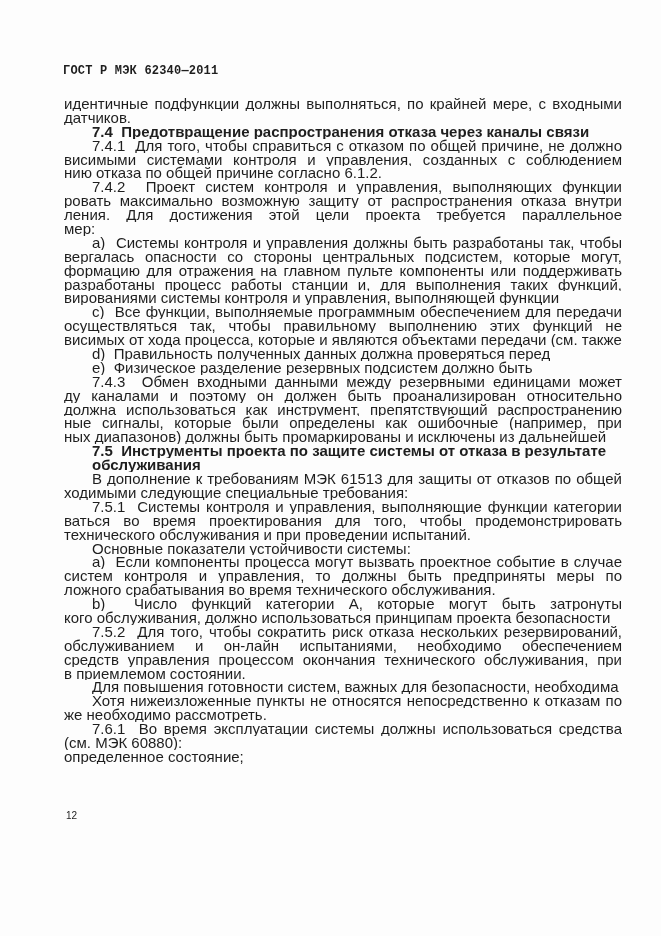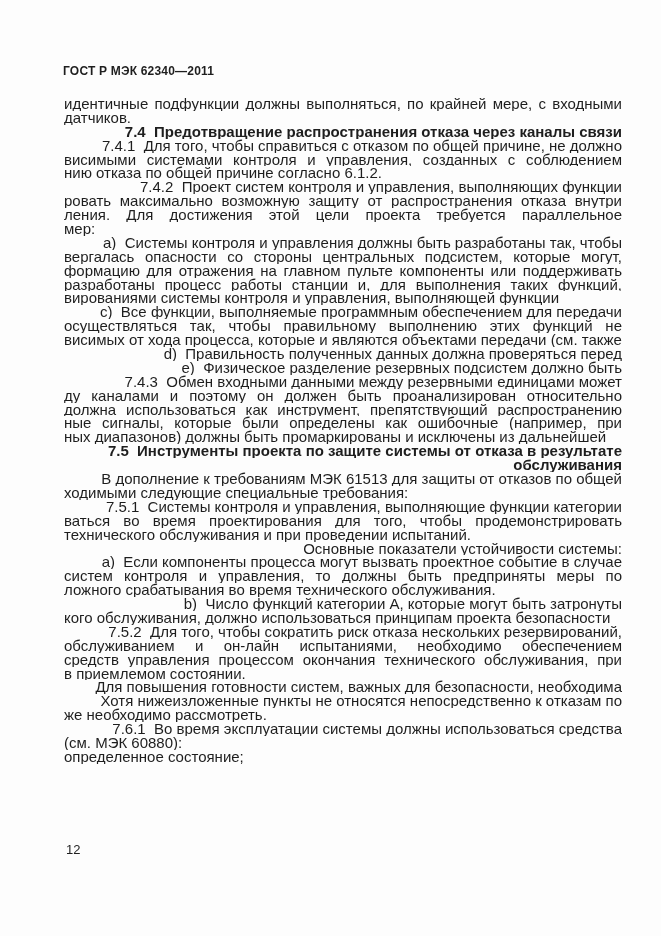--- a/index.html
+++ b/index.html
@@ -12,46 +12,47 @@
     color: #1e1e1e;
     overflow: hidden;
   }
   .running-header {
     position: absolute;
     left: 63px;
     top: 64px;
     font-size: 12px;
     font-weight: bold;
     letter-spacing: 0.2px;
+    font-family: Liberation Mono, monospace;
   }
   .doc-body {
     position: absolute;
     left: 64px;
     top: 97px;
     width: 558px;
     font-size: 15px;
     line-height: 13.9px;
   }
   .block { margin: 0; padding: 0; }
   .line {
     height: 13.9px;
     overflow: hidden;
     text-align: left;
   }
   .line.j {
     text-align: justify;
     text-align-last: justify;
   }
-  .line.ind { text-indent: 28px; text-align: right; }
+  .line.ind { text-indent: 28px; }
   .block.heading .line { font-weight: bold; }
   .page-number {
     position: absolute;
     left: 66px;
-    top: 842px;
-    font-size: 13px;
+    top: 810px;
+    font-size: 10px;
   }
 </style>
 </head>
 <body>
 
 <div class="page">
   <div class="running-header">ГОСТ Р МЭК 62340—2011</div>
 
   <div class="doc-body" id="doc-body">
       <div class="block paragraph">

